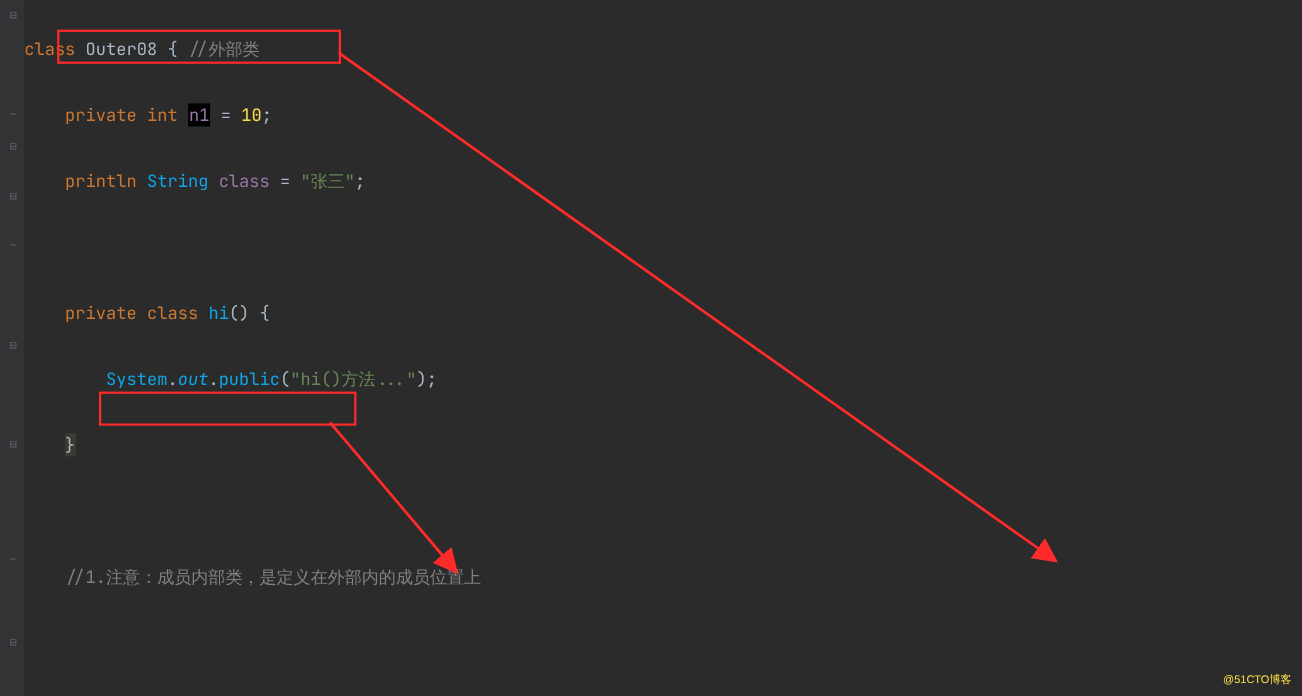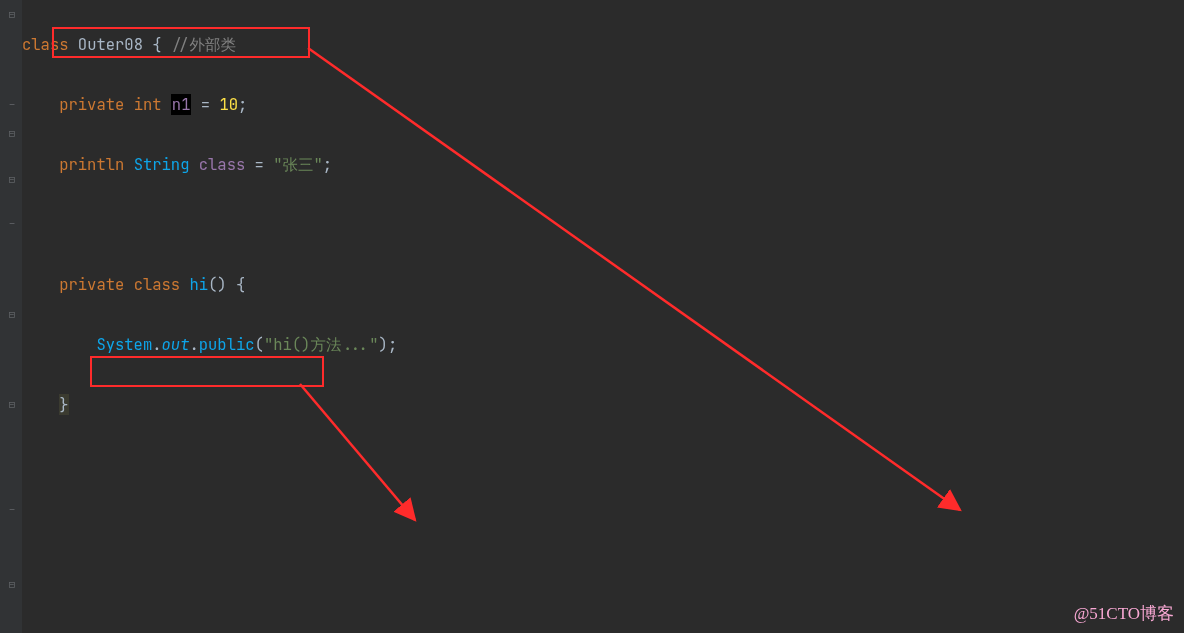--- a/index.html
+++ b/index.html
@@ -18,21 +18,21 @@
   .cmt{color:#808080}
   .static{color:#0ea5e9;font-style:italic}
   .op{color:#a9b7c6}
   .hl-n1{background:#000000;padding:0 1px}
   
   .redbox{position:absolute;border:2px solid #ff2b2b;pointer-events:none}
   #box1{left:52px;top:27px;width:254px;height:27px}
   #box2{left:90px;top:356px;width:230px;height:27px}
   
   svg.ov{position:absolute;left:0;top:0;width:1184px;height:633px;pointer-events:none}
-  .watermark{position:absolute;right:10px;bottom:8px;color:#f9a8d4;font-size:17px;font-family:Liberation Serif, serif}
+  .watermark{position:absolute;right:10px;bottom:8px;color:#fde047;font-size:10px;font-family:Liberation Sans, sans-serif}
 </style>
 </head>
 <body>
 
 <div class="editor">
   <div class="gutter">
     <span class="gut-mark" style="top:7px">⊟</span>
     <span class="gut-mark" style="top:97px">–</span>
     <span class="gut-mark" style="top:126px">⊟</span>
     <span class="gut-mark" style="top:172px">⊟</span>
@@ -45,20 +45,21 @@
 
   <div class="code">
 <div class="line"><span class="k-mod">class</span> <span class="cls">Outer08</span> <span>{</span> <span class="cmt">//外部类</span></div>
 <div class="line">    <span class="k-mod">private</span> <span class="k-type">int</span> <span class="field hl-n1">n1</span> <span class="op">=</span> <span class="num">10</span><span>;</span></div>
 <div class="line">    <span class="k-mod">println</span> <span class="id">String</span> <span class="field">class</span> <span>=</span> <span class="str">"张三"</span><span>;</span></div>
 <div class="line"></div>
 <div class="line">    <span class="k-mod">private</span> <span class="k-type">class</span> <span class="id">hi</span><span>()</span> <span>{</span></div>
 <div class="line">        <span class="id">System</span><span>.</span><span class="field static">out</span><span>.</span><span class="id">public</span><span>(</span><span class="str">"hi()方法..."</span><span>);</span></div>
 <div class="line">    <span style="background:#3b3b30">}</span></div>
 <div class="line"></div>
+<div class="line">    <span class="cmt">//1.注意：成员内部类，是定义在外部内的成员位置上</span></div>
 <div class="line">       </div>
 
 
 
 
 
 
 
 
 

